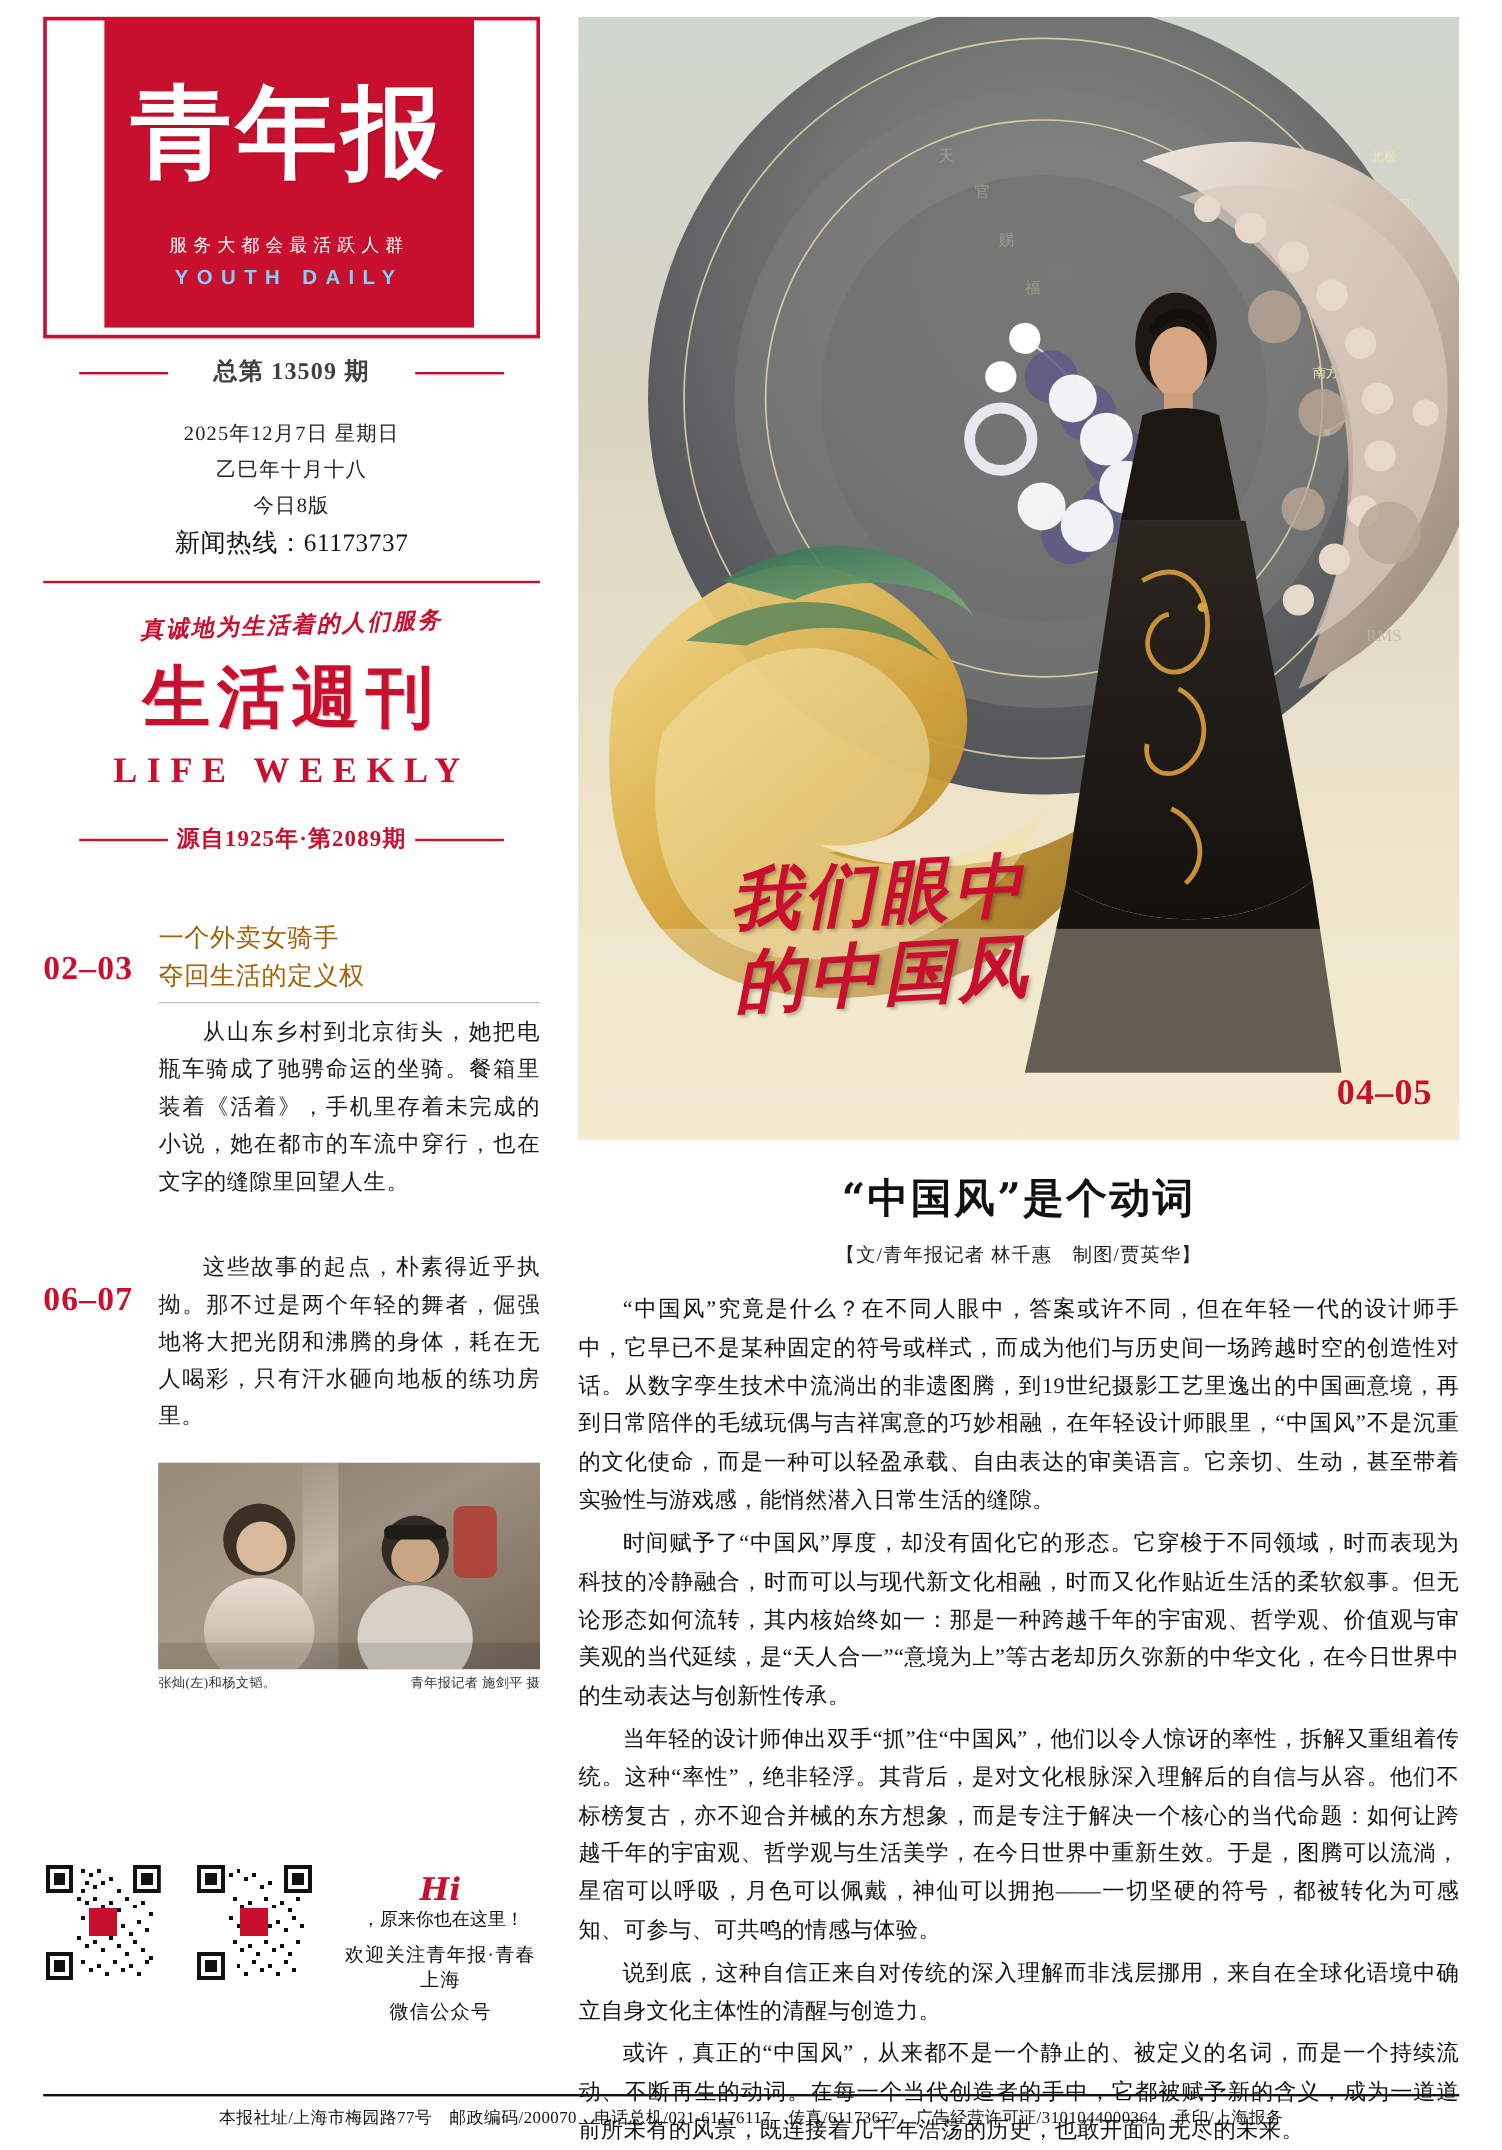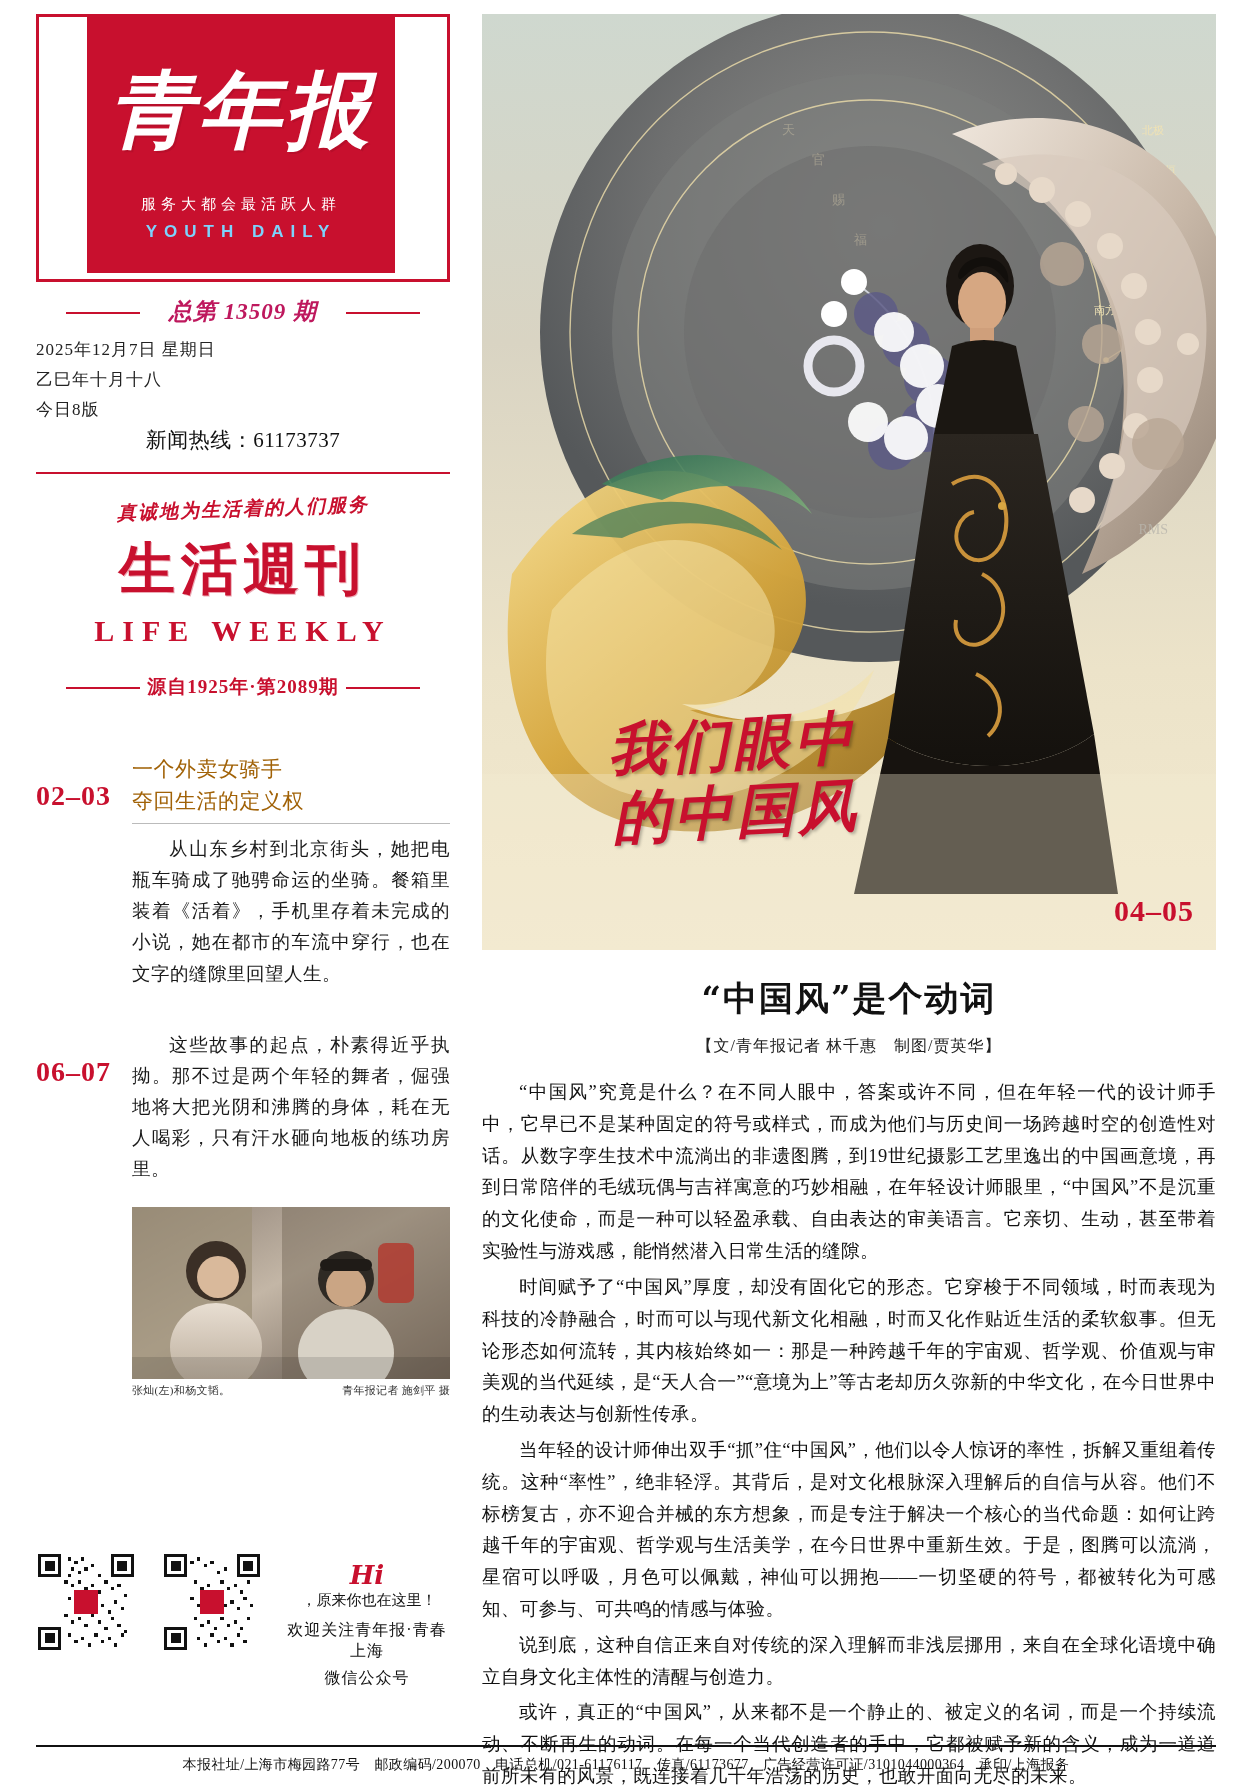--- a/index.html
+++ b/index.html
@@ -30,21 +30,20 @@
   .masthead-logo{
     margin-top:16px;
     width:270px;height:160px;
     display:flex;align-items:center;justify-content:center;
     color:#ffffff;
     font-family:"DejaVu Serif",serif;
     font-size:84px;
     font-weight:700;
     letter-spacing:4px;
     text-shadow:2px 2px 0 rgba(0,0,0,.08);
-    font-style:italic;
     white-space:nowrap;
   }
   .masthead-sub1{
     color:#ffffff;font-size:15px;letter-spacing:5px;
     font-family:"Liberation Serif",serif;margin-top:4px;
   }
   .masthead-sub2{
     color:#7dd3fc;font-size:17px;letter-spacing:7px;font-weight:700;
     font-family:"Liberation Sans",sans-serif;margin-top:8px;
   }
@@ -52,26 +51,25 @@
 
   .issue-rule{
     position:relative;width:414px;margin-top:14px;text-align:center;
   }
   .issue-rule .line{
     position:absolute;top:50%;height:2px;background:#c8102e;width:74px;
   }
   .issue-rule .line.l{left:30px;}
   .issue-rule .line.r{right:30px;}
   .issue-no{
-    display:inline-block;font-size:23px;font-weight:700;color:#be185d;
+    display:inline-block;font-size:20px;font-weight:700;color:#404040;
     letter-spacing:1px;
-    font-style:italic;
   }
   .date-block{
-    margin-top:8px;color:#222;line-height:1.75;
+    margin-top:24px;text-align:center;color:#222;line-height:1.75;
     font-size:17px;letter-spacing:1px;
   }
   .hotline{margin-top:2px;text-align:center;font-size:21px;letter-spacing:.5px;font-family:Liberation Serif, serif;}
 
   .divider-red{
     width:414px;height:2px;background:#c8102e;margin-top:18px;
   }
 
   .weekly-block{
     margin-top:22px;text-align:center;position:relative;height:210px;

